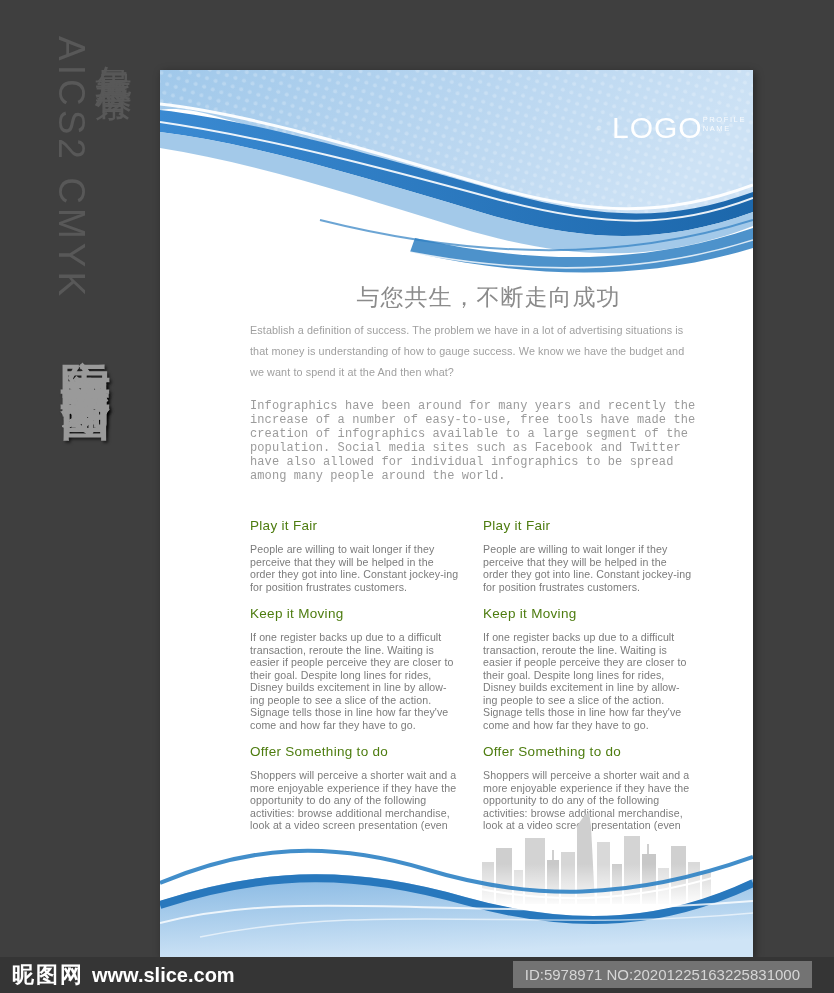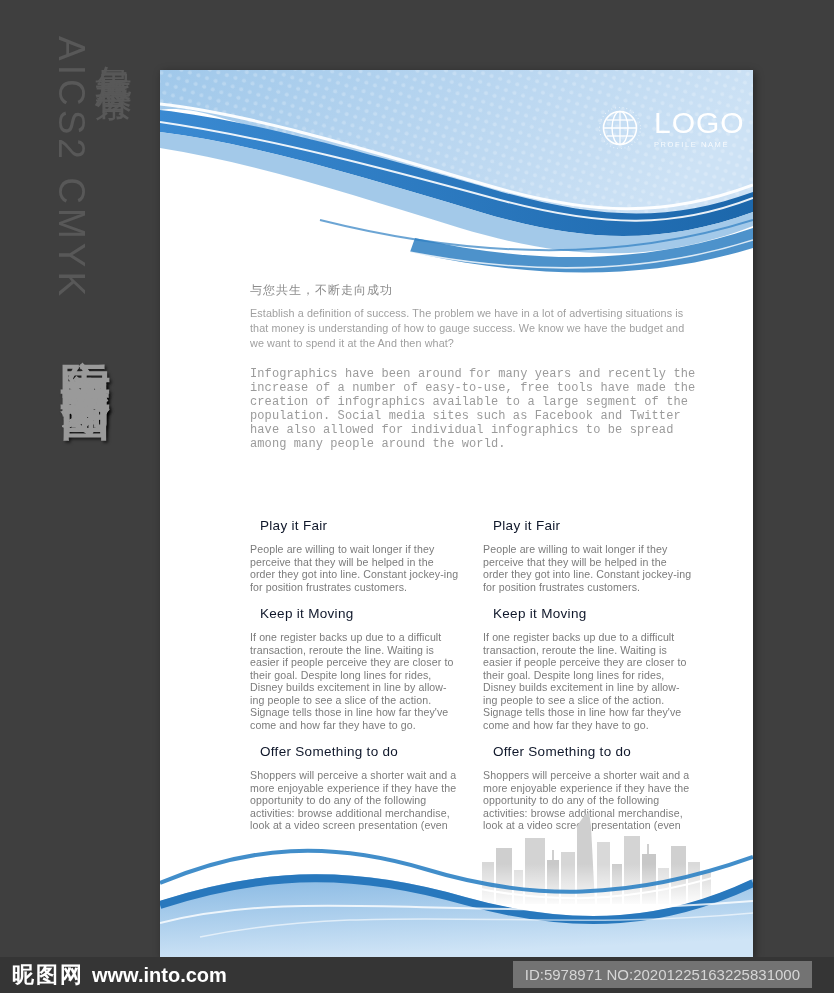--- a/index.html
+++ b/index.html
@@ -26,33 +26,33 @@
     background:#ffffff;box-shadow:2px 2px 8px rgba(0,0,0,.4);
   }
   .header-graphic{position:absolute;left:0;top:0;}
   .footer-graphic{position:absolute;left:0;bottom:0;}
   .skyline{position:absolute;left:318px;top:742px;}
   
   .logo{
     position:absolute;left:436px;top:34px;width:150px;
     display:flex;align-items:center;gap:10px;color:#fff;
   }
-  .logo-text-block{display:flex;flex-direction:column;}
+  .logo-text-block{display:flex;flex-direction:row;}
   .logo-name{font-size:30px;letter-spacing:1px;line-height:30px;font-weight:normal;}
   .logo-tagline{font-size:7.5px;letter-spacing:1.6px;color:rgba(255,255,255,.85);margin-top:2px;}
   
   .content{position:absolute;left:90px;top:212px;width:477px;}
   .title-cn{font-size:23px;font-weight:bold;color:#f18200;margin:0 0 4px;}
   .title-en{font-size:37px;font-weight:normal;color:#58595b;letter-spacing:1px;margin:0 0 14px;}
-  .subtitle-cn{font-size:12px;color:#8b8b8b;margin:0 0 7px;letter-spacing:1px;}
-  .para-1{font-size:10.8px;line-height:15px;color:#a0a0a0;margin:0 0 17px;width:440px;letter-spacing:0.1px;}
+  .subtitle-cn{font-size:23px;color:#8b8b8b;margin:0 0 7px;letter-spacing:1px;text-align:center;}
+  .para-1{font-size:10.8px;line-height:21px;color:#a0a0a0;margin:0 0 17px;width:440px;letter-spacing:0.1px;}
   .para-2{font-size:12px;line-height:13.9px;color:#9b9b9b;margin:0;width:458px;letter-spacing:0.1px;font-family:Liberation Mono, monospace;}
   .cols{position:absolute;left:90px;top:448px;width:477px;display:flex;gap:23px;}
   .col{width:210px;}
-  .sec-title{font-size:13.5px;font-weight:normal;color:#0f172a;margin:0 10px 3px;letter-spacing:0.3px;}
+  .sec-title{font-size:13.5px;font-weight:normal;color:#4d7c0f;margin:0 0 3px;letter-spacing:0.3px;}
   .sec-body{font-size:10.6px;line-height:12.5px;color:#7b7b7b;margin:10px 0 13px;letter-spacing:0.1px;}
   
   .footer-bar{
     position:absolute;left:0;top:957px;width:834px;height:36px;
     background:#353535;display:flex;align-items:center;
   }
   .site-brand{display:flex;align-items:baseline;gap:8px;margin-left:12px;color:#fff;}
   .site-name{font-size:22px;font-weight:bold;letter-spacing:2px;}
   .site-url{font-size:20px;font-weight:bold;}
   .id-badge{
@@ -179,16 +179,16 @@
     <path d="M0,96 C110,60 200,62 305,92 C420,124 510,114 593,74 L593,152 H0 Z" fill="url(#botGrad)"></path>
     <path d="M0,100 C110,64 200,66 305,96 C420,128 508,118 593,78" stroke="#2878bd" stroke-width="8" fill="none"></path>
     <path d="M0,118 C150,80 300,120 593,96" stroke="#ffffff" stroke-width="2" fill="none" opacity="0.8"></path>
     <path d="M40,132 C220,96 380,128 593,108" stroke="#ffffff" stroke-width="1.5" fill="none" opacity="0.6"></path>
   </svg>
 </div>
 
 <div class="footer-bar">
   <div class="site-brand">
     <span class="site-name">昵图网</span>
-    <span class="site-url">www.into.com</span>
+    <span class="site-url">www.slice.com</span>
   </div>
   <div class="id-badge">ID:5978971 NO:20201225163225831000</div>
 </div>
 
 </body></html>

